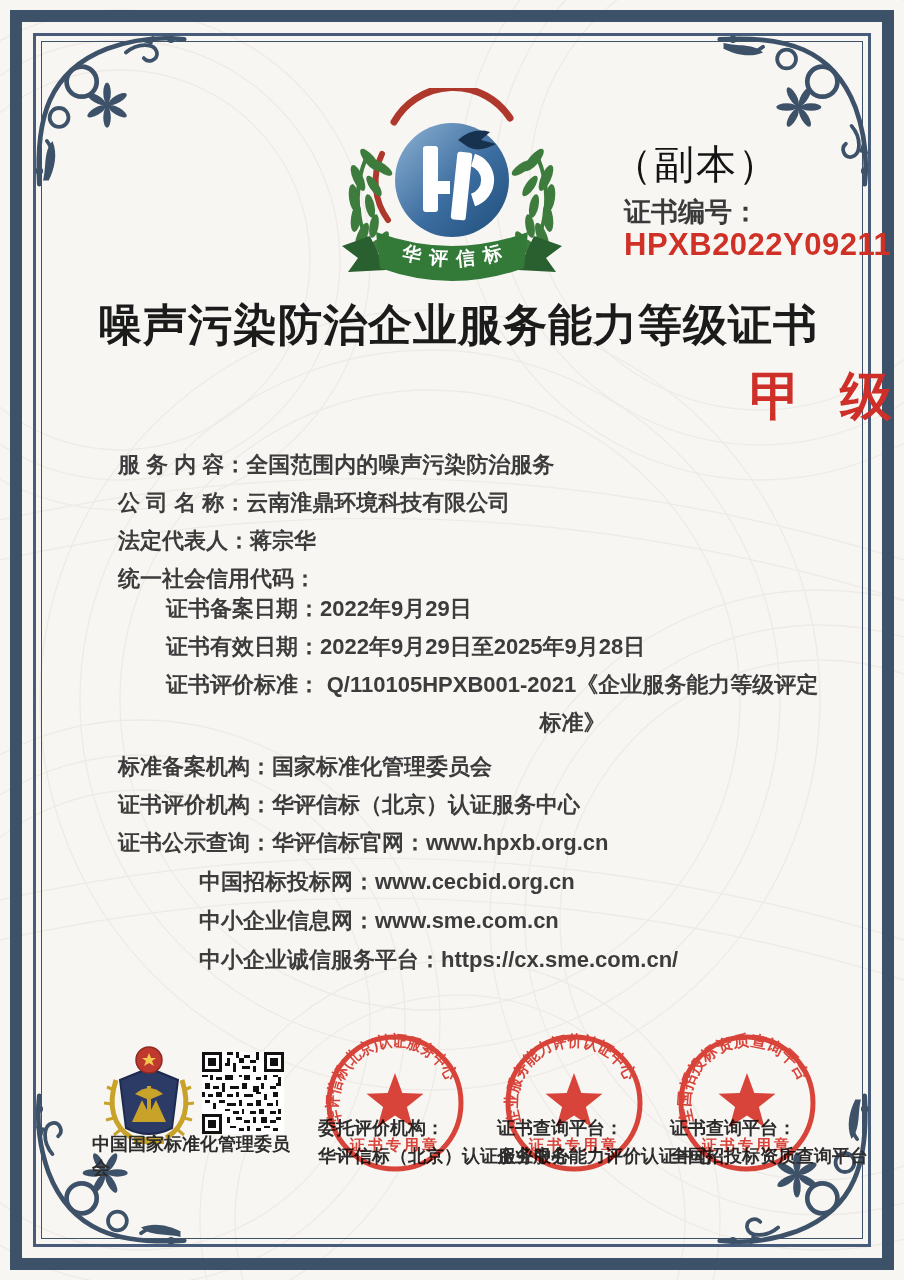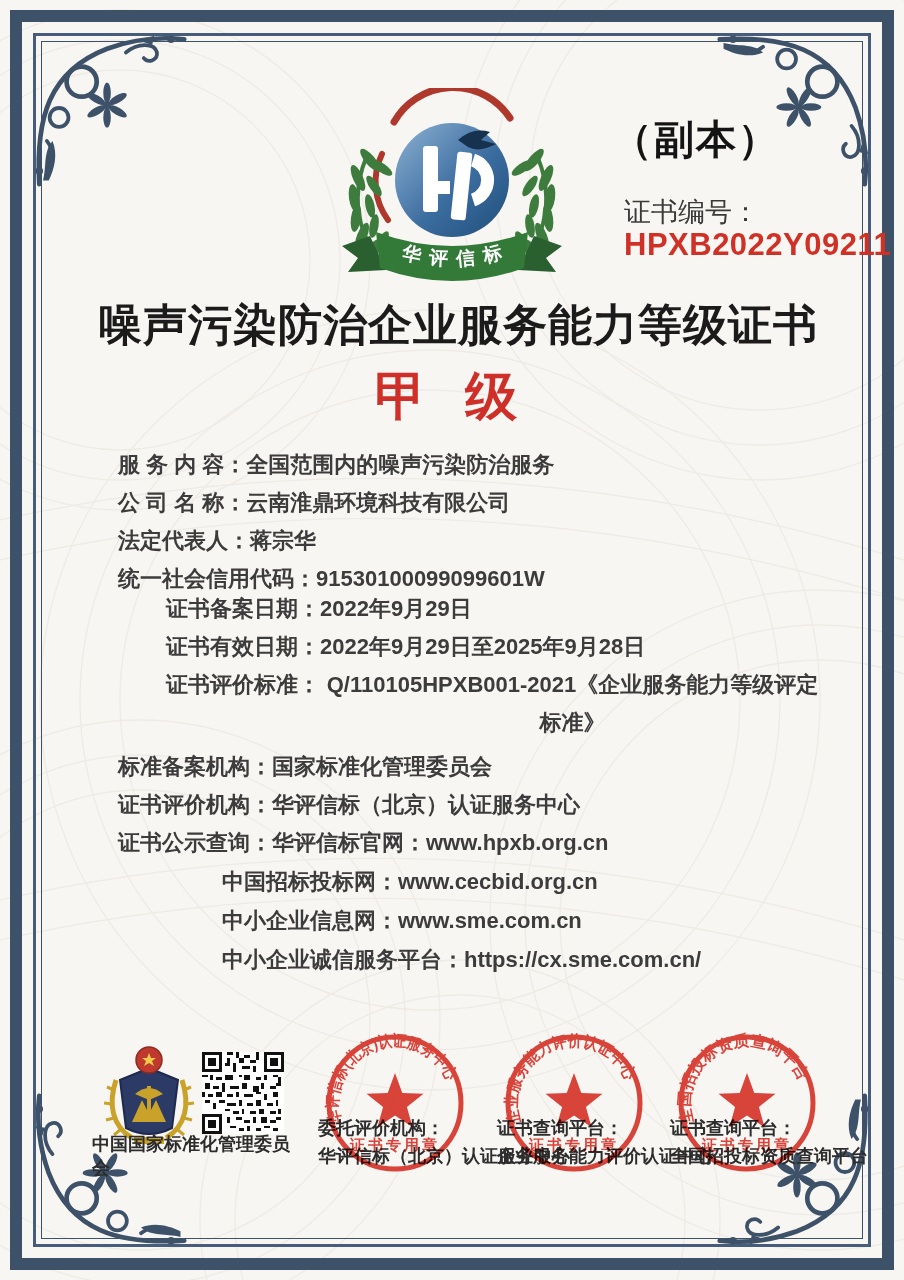--- a/index.html
+++ b/index.html
@@ -18,37 +18,37 @@
   .corner { position:absolute; width:160px; height:160px; z-index:2; }
   .corner.tl { top:28px; left:28px; }
   .corner.tr { top:28px; right:28px; transform:rotate(90deg); }
   .corner.br { bottom:28px; right:28px; transform:rotate(180deg); }
   .corner.bl { bottom:28px; left:28px; transform:rotate(270deg); }
 
   .content { position:absolute; inset:0; z-index:3; }
 
   .logo { position:absolute; left:330px; top:88px; width:244px; height:205px; }
 
-  .copy-tag { position:absolute; left:612px; top:112px; font-size:40px; font-weight:700; color:#141414; letter-spacing:2px; }
-  .certno-label { position:absolute; left:624px; top:194px; font-size:27px; font-weight:400; color:#3a3a3a; }
+  .copy-tag { position:absolute; left:612px; top:137px; font-size:40px; font-weight:400; color:#141414; letter-spacing:2px; }
+  .certno-label { position:absolute; left:624px; top:194px; font-size:27px; font-weight:700; color:#3a3a3a; }
   .certno-value { position:absolute; left:624px; top:227px; font-size:31px; font-weight:800; color:#cf3126; letter-spacing:.5px; }
 
   .main-title { position:absolute; left:0; top:296px; width:100%; text-align:center; font-size:44px; font-weight:900; color:#1b1b1b; letter-spacing:1px;padding-left:12px; }
-  .grade { position:absolute; left:0; top:362px; width:100%; text-align:center; font-size:52px; font-weight:900; color:#ce2f28; letter-spacing:12px; }
+  .grade { position:absolute; left:0; top:362px; width:100%; text-align:right; font-size:52px; font-weight:900; color:#ce2f28; letter-spacing:12px; }
 
   .block { position:absolute; left:118px; font-size:22px; font-weight:700; color:#3c3c3c; }
   .row { display:flex; line-height:38px; }
   .row .lbl { flex:none; white-space:nowrap; }
   .row .val { white-space:normal; }
   .val.wrap { width:505px;text-align:center; }
   .indent-line { line-height:39px; white-space:nowrap; }
   .block-company { top:446px; }
   .block-cert { top:590px;margin-left:48px; }
   .block-agency { top:748px; }
-  .extra { margin-left:104px; }
+  .extra { margin-left:81px; }
 
   .emblem { position:absolute; left:102px; top:1042px; width:94px; height:104px; }
   .qr { position:absolute; left:202px; top:1052px; width:82px; height:82px; }
   .authority-caption { position:absolute; left:92px; top:1132px; width:212px; text-align:left; font-size:18px; font-weight:800; color:#2c2c2c; }
 
   .stamp { position:absolute; top:1026px; width:170px; height:200px; }
   .stamp.s1 { left:318px; } .stamp.s2 { left:497px; } .stamp.s3 { left:670px; }
   .stamp .labels { position:absolute; top:88px; left:0; white-space:nowrap; color:#2d2d2d; }
   .stamp .labels .l1 { font-size:18px; font-weight:800; line-height:28px; }
   .stamp .labels .l2 { font-size:18px; font-weight:700; line-height:28px; }
@@ -225,21 +225,20 @@
       <div class="row">
           <span class="lbl">公 司 名 称：</span>
           <span class="val">云南淮鼎环境科技有限公司</span>
         </div>
       <div class="row">
           <span class="lbl">法定代表人：</span>
           <span class="val">蒋宗华</span>
         </div>
       <div class="row">
           <span class="lbl">统一社会信用代码：</span>
-          <span class="val">91530100099099601W</span>
         </div>
     </div>
 
     <div class="block block-cert">
       <div class="row">
           <span class="lbl">证书备案日期：</span>
           <span class="val">2022年9月29日</span>
         </div>
       <div class="row">
           <span class="lbl">证书有效日期：</span>

